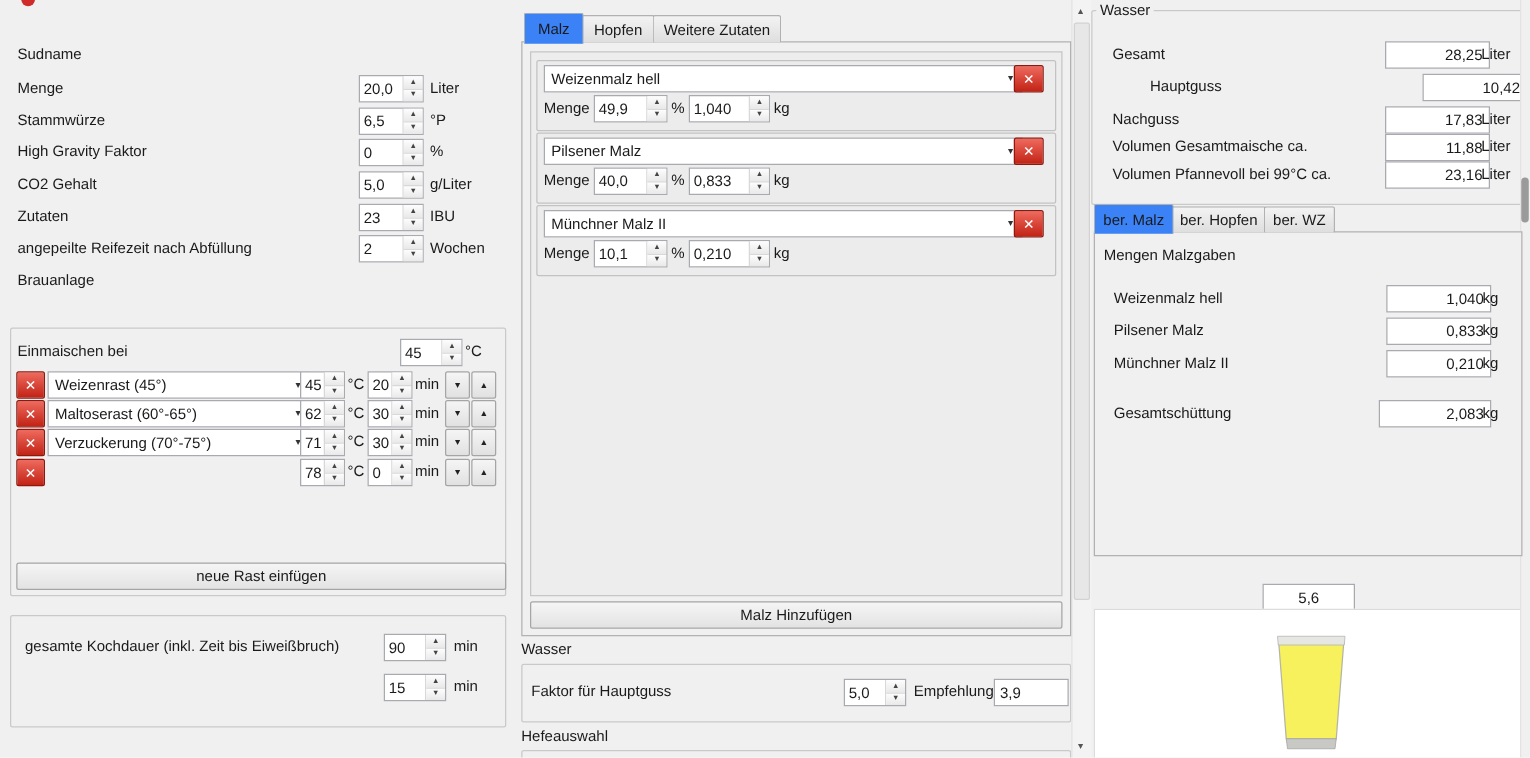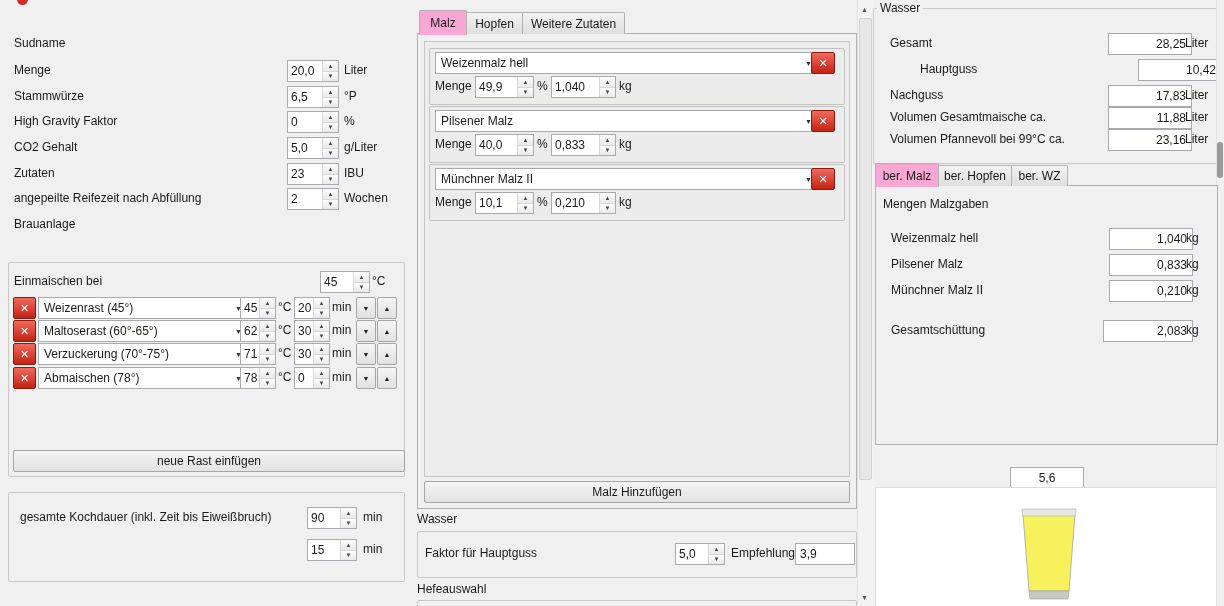--- a/index.html
+++ b/index.html
@@ -15,21 +15,21 @@
   .sb i{flex:1;font-style:normal;font-size:6px;line-height:6px;display:flex;align-items:center;justify-content:center;color:#444;background:linear-gradient(#fdfdfd,#e9e9e9)}
   .sb i:last-child{border-top:1px solid #d8d8d8}
   .combo{display:flex;align-items:center;background:#fff;border:1px solid #a9a9b0;height:20px;padding:0 5px;white-space:nowrap}
   .combo b{margin-left:auto;font-weight:normal;font-size:7px;color:#333;padding-left:4px}
   .btn{display:flex;align-items:center;justify-content:center;height:20px;background:linear-gradient(#f5f5f5,#e3e3e3);border:1px solid #a5a5a5;border-radius:2px;white-space:nowrap}
   .xbtn{display:flex;align-items:center;justify-content:center;width:21px;height:20px;background:linear-gradient(#ef6a5e,#c22315);border:1px solid #8f170c;border-radius:2px;color:#fff;font-weight:bold;font-size:11px}
   .mvbtn{display:flex;align-items:center;justify-content:center;width:18px;height:20px;background:linear-gradient(#f5f5f5,#e1e1e1);border:1px solid #a5a5a5;border-radius:2px;font-size:7px;color:#222}
   .gbox{border:1px solid #c9c9c9;border-radius:2px}
   .gtitle{height:14px;line-height:14px;background:#f0f0f0;padding:0 3px;white-space:nowrap}
   .tab{display:flex;align-items:center;justify-content:center;border:1px solid #b1b1b1;border-bottom:none;border-radius:2px 2px 0 0;background:linear-gradient(#f3f3f3,#dedede);z-index:2;white-space:nowrap}
-  .tab.active{background:#f9a8d4;z-index:3}
+  .tab.active{background:#3b82f6;z-index:3}
   .pane{border:1px solid #b1b1b1;background:#f0f0f0;z-index:1}
   .mrow{position:absolute;left:13px;width:390px;height:20px}
   .mrow>*{position:absolute;top:0}
   .mrow>.xbtn{left:0}
   .mrow>.combo{left:25px;width:198px}
   .mrow>.tspin{left:227px;width:34px}
   .mrow>.tunit{left:265px}
   .mrow>.mspin{left:281px;width:34px}
   .mrow>.munit{left:319px}
   .mrow>.dn{left:343px}
@@ -227,24 +227,20 @@
       </div>
     <div class="mvbtn up">
         <span>▲</span>
       </div>
   </div>
 
   <div class="mrow" style="top:367px">
     <div class="xbtn">
         <span>✕</span>
       </div>
-    <div class="combo">
-        <span>Abmaischen (78°)</span>
-        <b>▼</b>
-      </div>
     <div class="spin tspin">
         <span class="v">78</span>
         <span class="sb">
           <i>▲</i>
           <i>▼</i>
         </span>
       </div>
     <div class="lbl tunit">°C</div>
     <div class="spin mspin">
         <span class="v">0</span>

